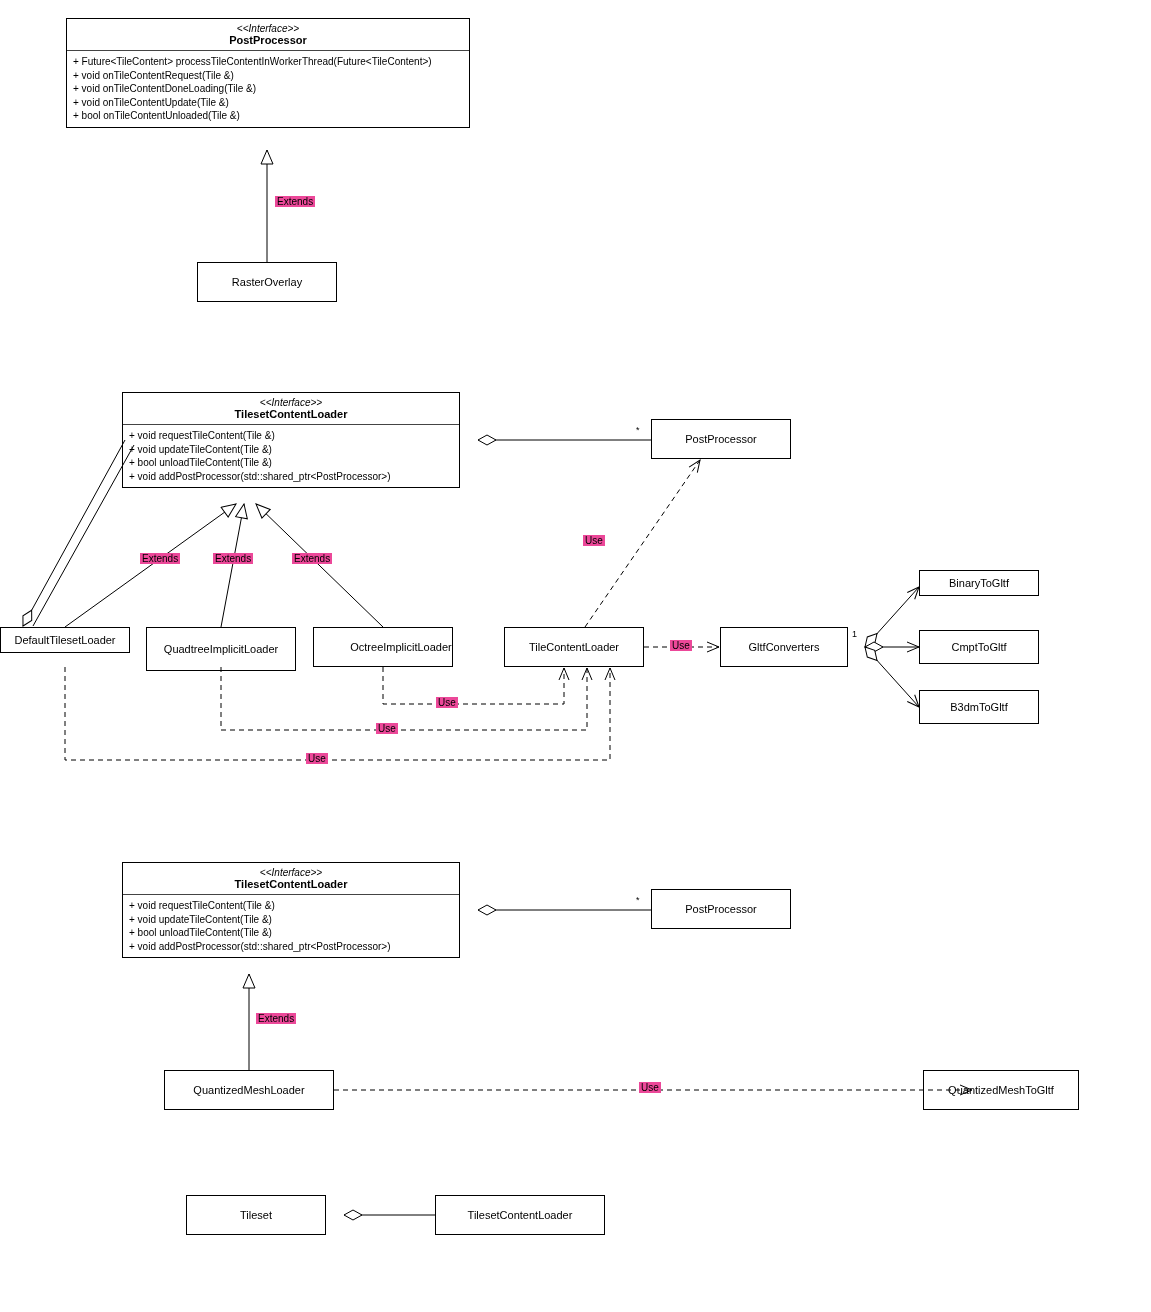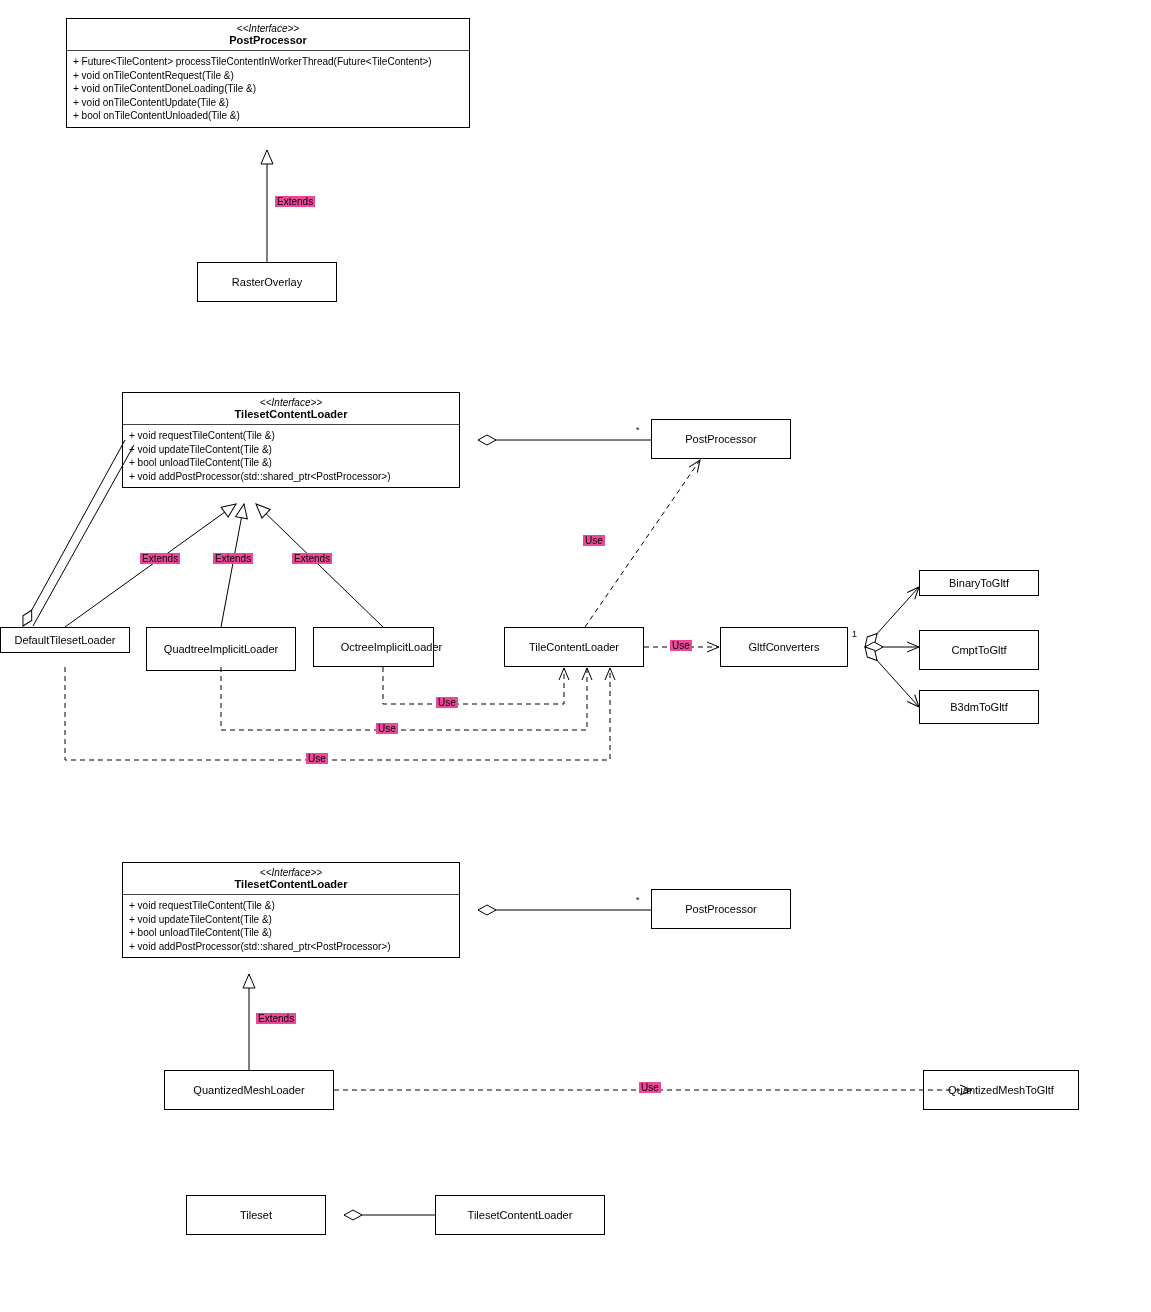--- a/index.html
+++ b/index.html
@@ -101,36 +101,36 @@
 </div>
 
 <div class="box simple-box" style="left:0px; top:627px; width:130px; height:26px;">
   <span>DefaultTilesetLoader</span>
 </div>
 
 <div class="box simple-box" style="left:146px; top:627px; width:150px; height:44px;">
   <span>QuadtreeImplicitLoader</span>
 </div>
 
-<div class="box simple-box" style="left:313px; top:627px; width:121px; height:40px;padding-left:44px;">
+<div class="box simple-box" style="left:313px; top:627px; width:140px; height:40px;padding-left:44px;">
   <span>OctreeImplicitLoader</span>
 </div>
 
 <div class="box simple-box" style="left:504px; top:627px; width:140px; height:40px;">
   <span>TileContentLoader</span>
 </div>
 
 <div class="box simple-box" style="left:720px; top:627px; width:128px; height:40px;">
   <span>GltfConverters</span>
 </div>
 
 <div class="box simple-box" style="left:919px; top:570px; width:120px; height:26px;">
   <span>BinaryToGltf</span>
 </div>
-<div class="box simple-box" style="left:919px; top:630px; width:120px; height:40px;">
+<div class="box simple-box" style="left:919px; top:630px; width:120px; height:34px;">
   <span>CmptToGltf</span>
 </div>
 <div class="box simple-box" style="left:919px; top:690px; width:120px; height:34px;">
   <span>B3dmToGltf</span>
 </div>
 
 <div class="box" style="left:122px; top:862px; width:338px;">
   <div class="box-title">
     <div class="stereotype">&lt;&lt;Interface&gt;&gt;</div>
     <div class="class-name">TilesetContentLoader</div>

